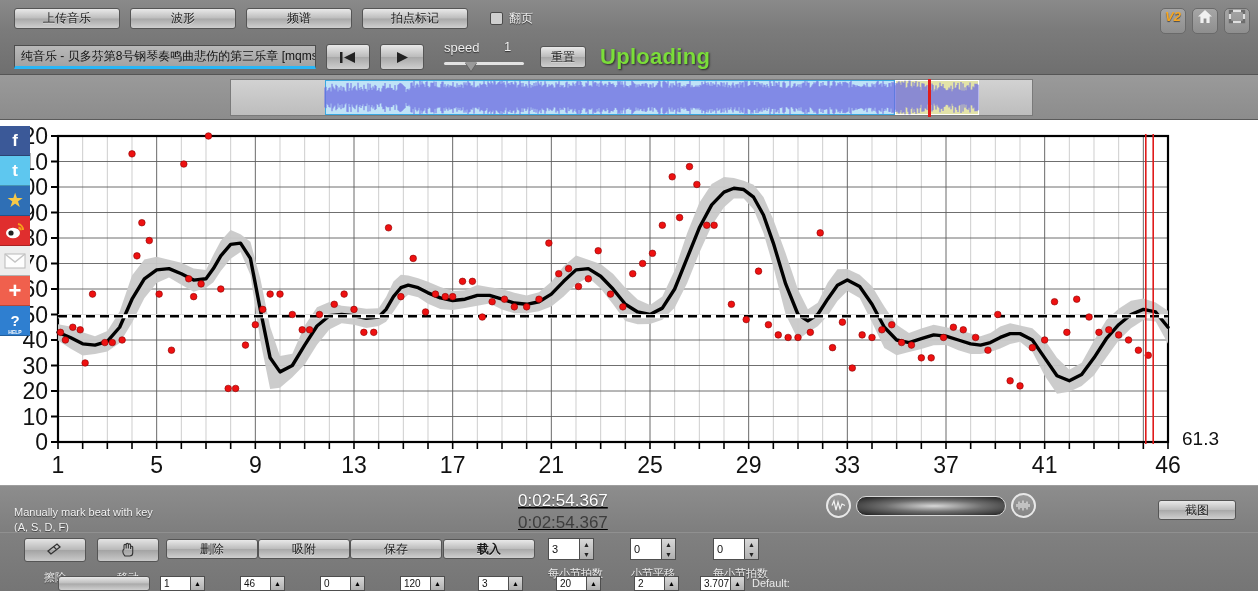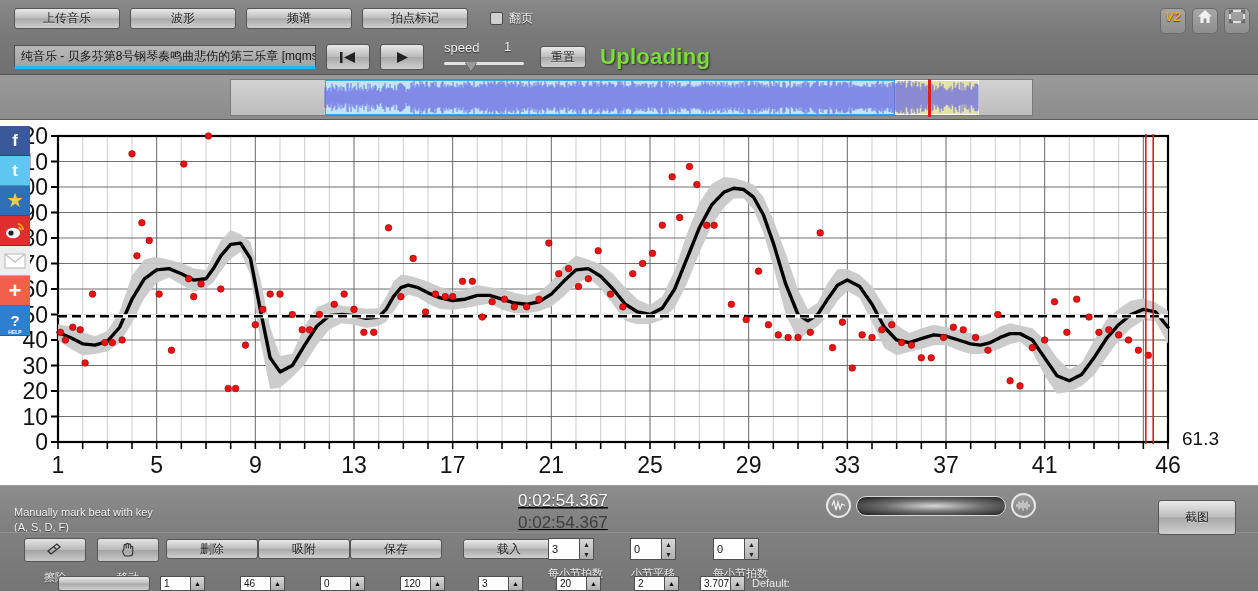--- a/index.html
+++ b/index.html
@@ -128,21 +128,21 @@
   .vol-icon {
     width: 25px; height: 25px; border-radius: 50%;
     background: linear-gradient(#9c9c9c, #858585); border: 2px solid #e8e8e8;
     display: flex; align-items: center; justify-content: center; cursor: pointer;
   }
   #vol-bar {
     width: 150px; height: 20px; border-radius: 10px;
     background: radial-gradient(ellipse at 52% 50%, #d8d8d8 0%, #6f6f6f 45%, #1b1b1b 100%);
     border: 1px solid #d8d8d8; cursor: pointer;
   }
-  #shot-btn { position: absolute; left: 1158px; top: 500px; width: 78px; height: 35px; font-size: 12px; z-index: 3; }
+  #shot-btn { position: absolute; left: 1158px; top: 500px; width: 78px; height: 20px; font-size: 12px; z-index: 3; }
 
   
   #bottom {
     position: absolute; left: 0; top: 532px; width: 1258px; height: 59px;
     background: linear-gradient(#808080, #757575);
     border-top: 1px solid #909090;
   }
   .tool-btn-wrap { position: absolute; text-align: center; }
   .tool-icon-btn {
     width: 62px; height: 24px;
@@ -1245,21 +1245,21 @@
         <svg width="16" height="16" viewBox="0 0 16 16">
           <path d="M5 14 C2 11 2.5 8 4 7 L4 3.5 a1.1 1.1 0 0 1 2.2 0 L6.2 6.5 L6.2 2.5 a1.1 1.1 0 0 1 2.2 0 L8.4 6.5 L8.4 3 a1.1 1.1 0 0 1 2.2 0 L10.6 7 L10.6 5 a1.1 1.1 0 0 1 2.1 0 L12.7 11 c0 2 -1.5 3 -3 3 z" fill="none" stroke="#333" stroke-width="1.1"></path>
         </svg>
       </div>
       <div class="tool-caption">移动</div>
     </div>
 
     <div class="btn wbtn" style="left:166px; top:6px;">删除</div>
     <div class="btn wbtn" style="left:258px; top:6px;">吸附</div>
     <div class="btn wbtn" style="left:350px; top:6px;">保存</div>
-    <div class="btn wbtn" style="left:463px; top:6px;">载入</div>
+    <div class="btn wbtn" style="left:443px; top:6px;font-weight:bold;">载入</div>
 
     <div class="stepper-wrap" style="left:548px; top:5px;">
       <div class="stepper">
         <div class="sval">3</div>
         <div class="sarrows">
           <div>▲</div>
           <div>▼</div>
         </div>
       </div>
       <div class="stepper-cap">每小节拍数</div>

